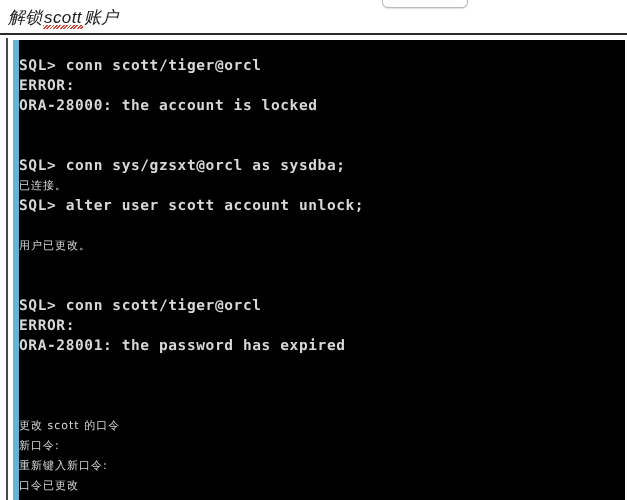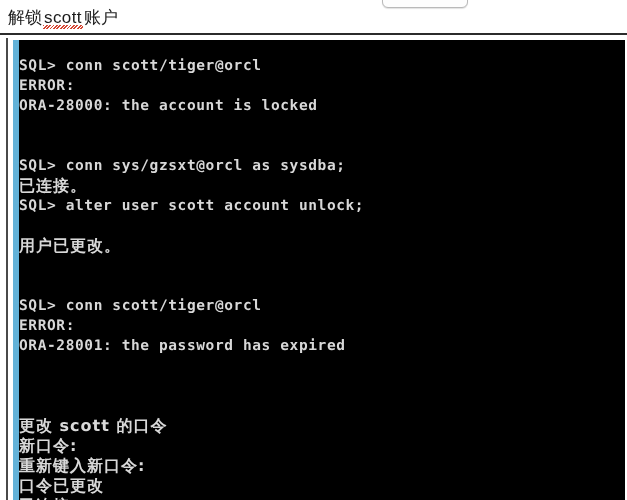--- a/index.html
+++ b/index.html
@@ -28,20 +28,21 @@
     box-shadow: 0 1px 1px rgba(0,0,0,0.12);
   }
 
   
   #heading-bar {
     position: absolute;
     left: 0;
     top: 0;
     width: 627px;
     height: 21px;
+    font-style: italic;
   }
   #page-title {
     position: absolute;
     left: 8px;
     top: 6px;
     font-size: 17px;
     line-height: 24px;
     color: #1b1b1b;
     white-space: nowrap;
     font-family: "Liberation Sans", sans-serif;
@@ -135,22 +136,22 @@
     letter-spacing: 0.6px;
     white-space: pre;
     text-rendering: geometricPrecision;
   }
   .console-line {
     height: 20px;
     white-space: pre;
   }
   .console-line.cjk {
     font-family: "DejaVu Sans", "Liberation Sans", sans-serif;
-    font-weight: 700;
-    font-size: 16px;
+    font-weight: 400;
+    font-size: 11px;
     letter-spacing: 1px;
   }
   .console-line.blank { color: transparent; }
 
   
   #right-margin {
     position: absolute;
     left: 625px;
     top: 38px;
     width: 2px;

